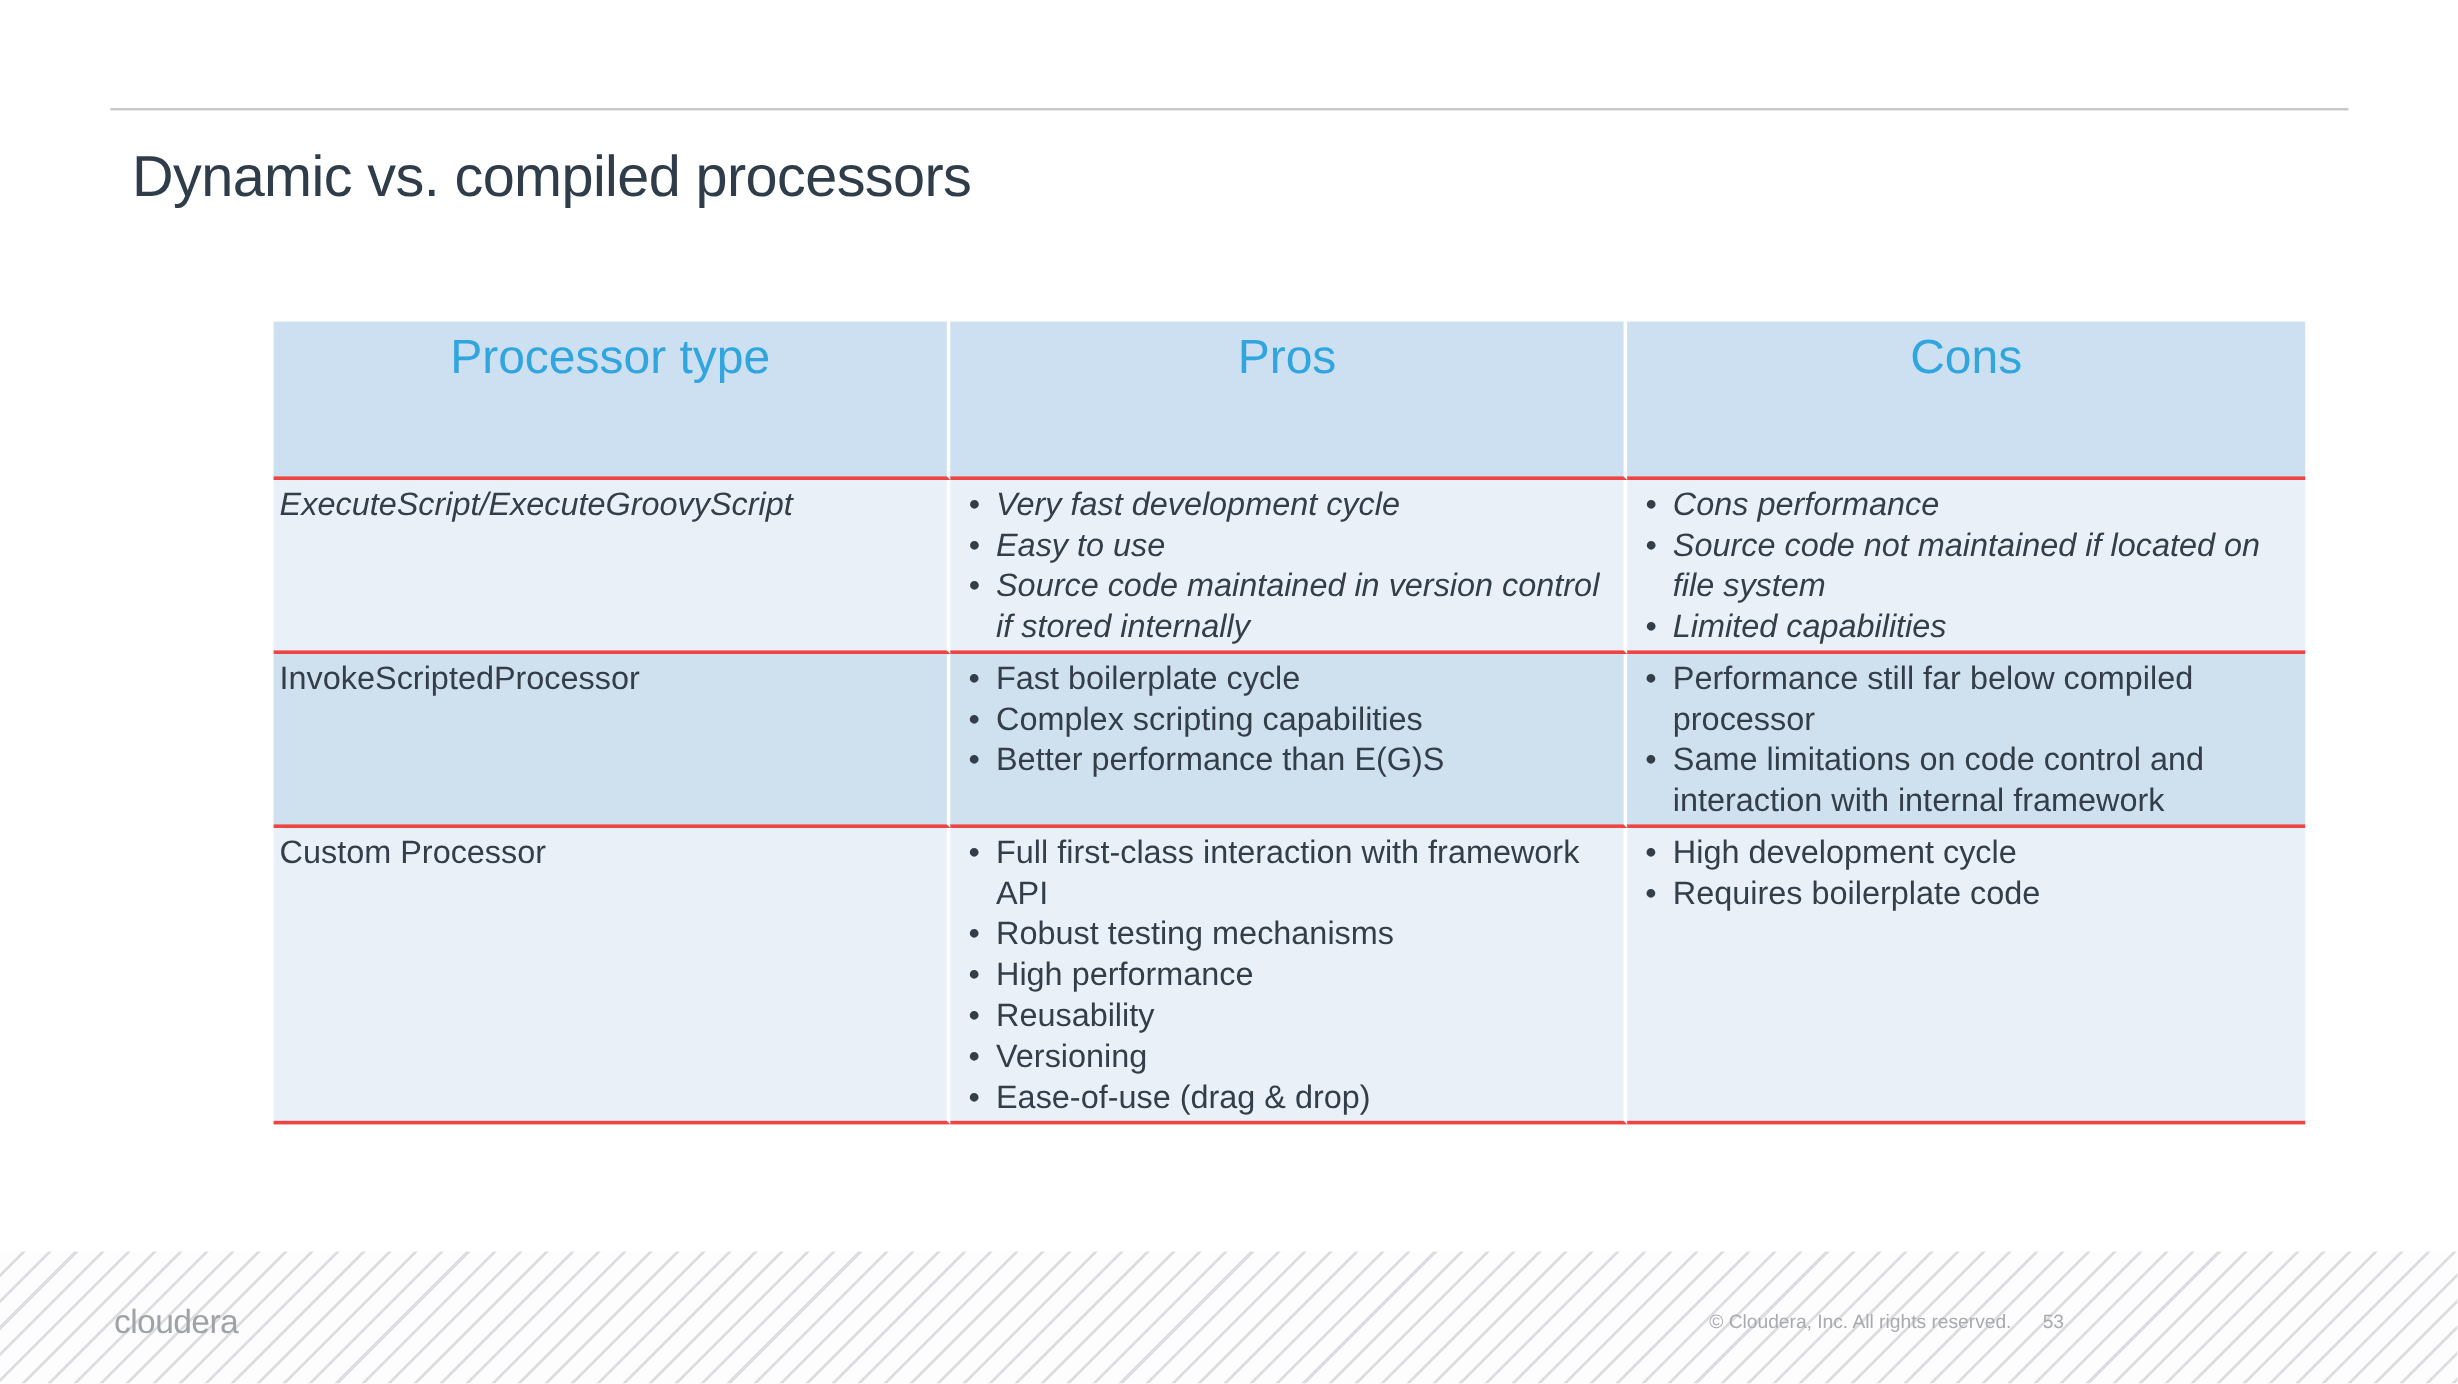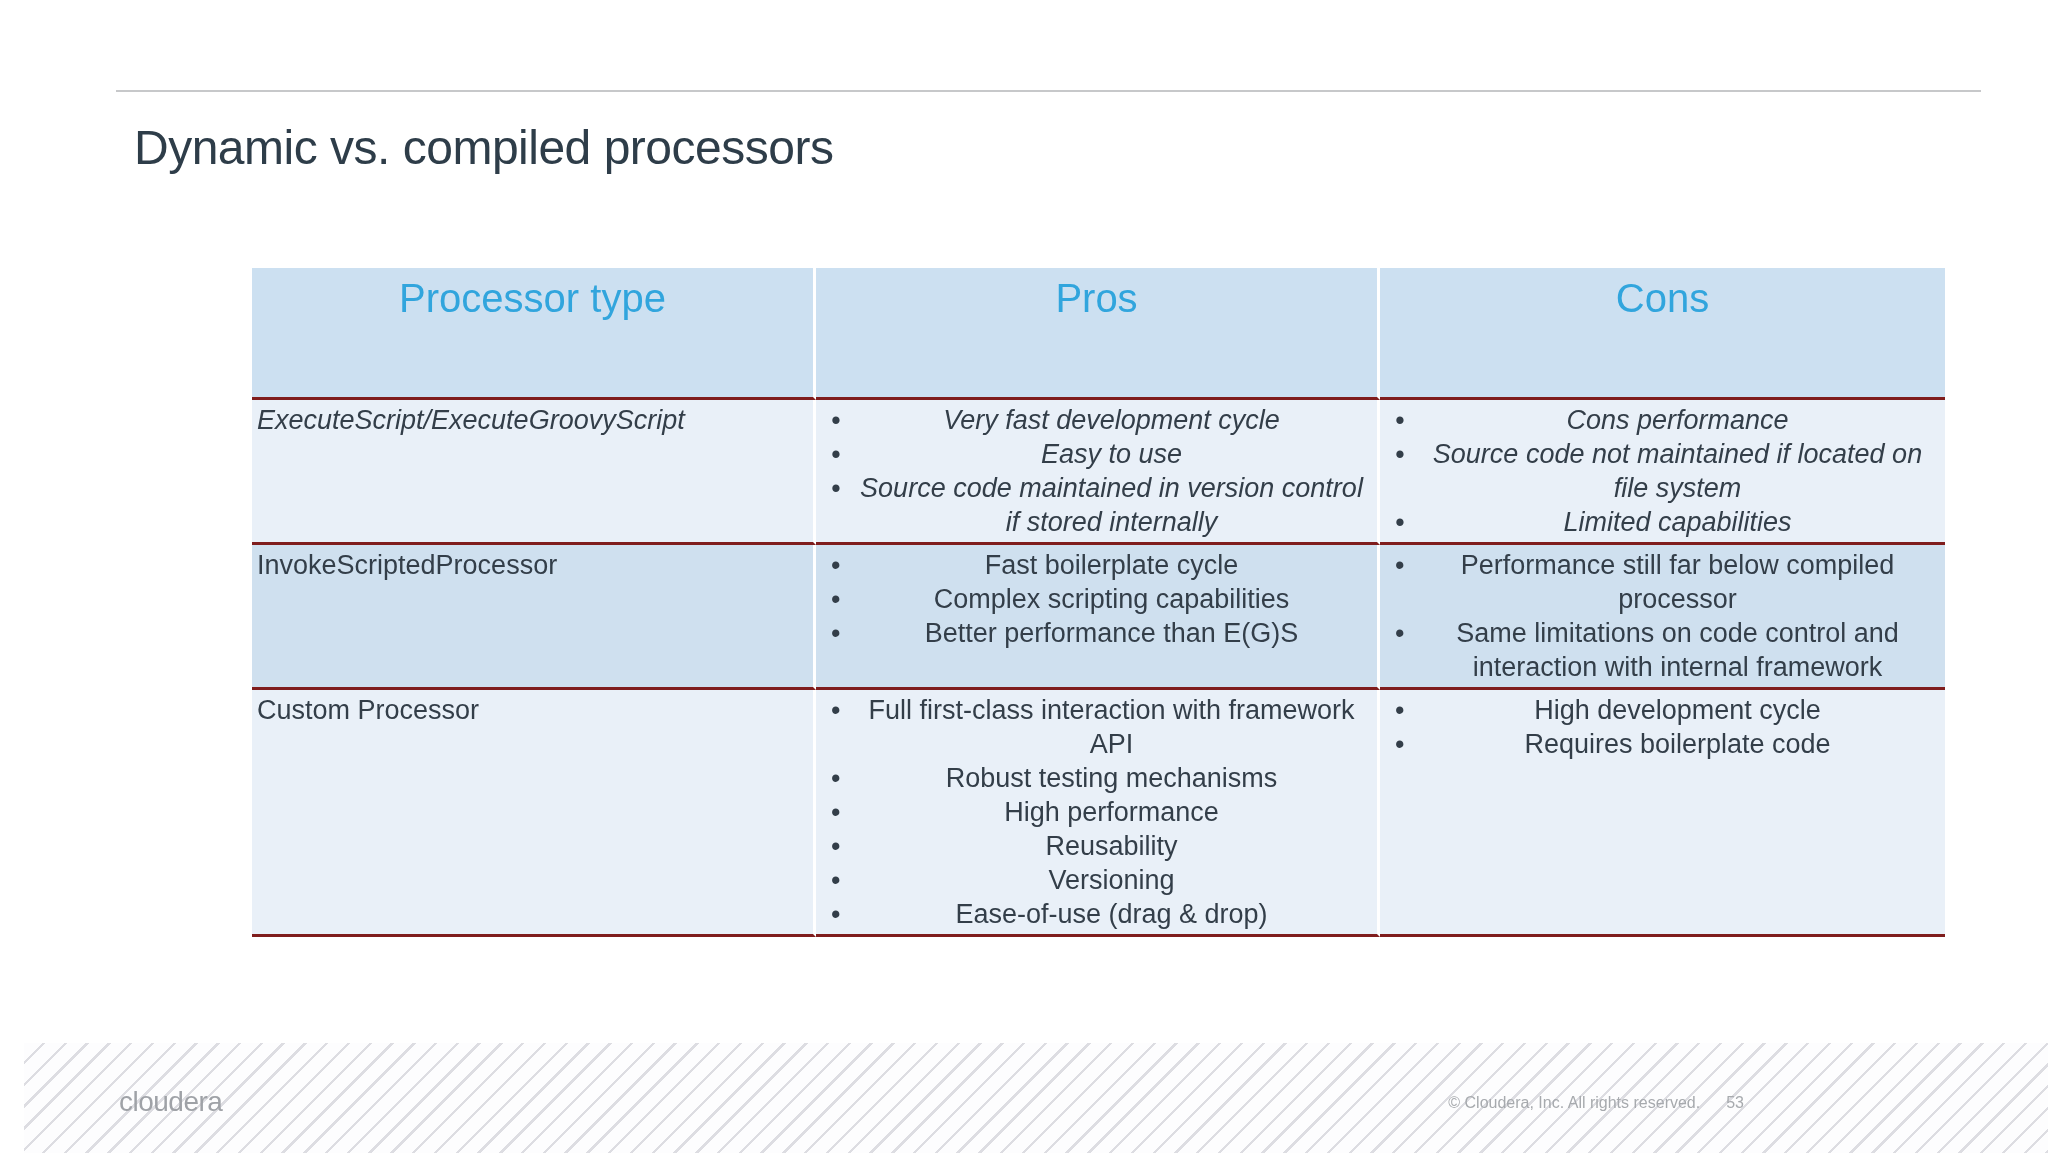--- a/index.html
+++ b/index.html
@@ -10,59 +10,59 @@
     --body-text:#333e49;
     --title-text:#2e3d49;
     --footer-text:#a7aaae;
     --rule-color:#c7c8ca;
     --stripe-line:#dddde2;
     --stripe-bg:#fdfdfe;
   }
   *{box-sizing:border-box;margin:0;padding:0;}
   html,body{width:2048px;height:1153px;background:#ffffff;overflow:hidden;}
   body{font-family:"Liberation Sans", sans-serif;}
-  .slide{position:relative;width:1811px;height:1153px;background:#ffffff;margin-left:24px;}
+  .slide{position:relative;width:1811px;height:1153px;background:#ffffff;}
 
   .top-rule{
     position:absolute;left:92px;top:90px;width:1865px;height:2px;
     background:var(--rule-color);
   }
   .slide-title{
     position:absolute;left:110px;top:120px;
     font-size:48px;line-height:56px;font-weight:400;
     color:var(--title-text);letter-spacing:-0.5px;
   }
 
   table.compare-table{
     position:absolute;left:228px;top:268px;width:1693px;
     border-collapse:separate;border-spacing:0;table-layout:fixed;
   }
   .compare-table th,.compare-table td{
-    border-right:3px solid #ffffff;border-bottom:3px solid #7f1d1d;
+    border-right:3px solid #ffffff;border-bottom:3px solid #ef4444;
     vertical-align:top;
   }
   .compare-table th:last-child,.compare-table td:last-child{border-right:none;}
   .compare-table thead tr{height:132px;}
   .compare-table tbody tr:nth-child(1){height:138px;font-style:italic;}
   .compare-table tbody tr:nth-child(2){height:137px;}
   .compare-table tbody tr:nth-child(3){height:243px;}
   .compare-table th{
     background:var(--header-bg);
     color:var(--header-text);
     font-size:40px;font-weight:400;line-height:48px;
     text-align:center;padding-top:6px;
   }
   .compare-table td{
     font-size:27px;line-height:34px;color:var(--body-text);
     padding:3px 8px 3px 5px;
   }
   tr.band-light td{background:var(--row-light-bg);}
   tr.band-dark td{background:var(--row-dark-bg);}
   .compare-table td ul{list-style:none;margin:0;padding:0;}
-  .compare-table td li{position:relative;padding-left:33px;text-align:center;}
+  .compare-table td li{position:relative;padding-left:33px;}
   .compare-table td li::before{
     content:"\2022";position:absolute;left:10px;top:0;
   }
 
   .footer-stripes{
     position:absolute;left:0;top:1043px;width:2048px;height:110px;
     background:repeating-linear-gradient(
       135deg,
       var(--stripe-bg) 0px,
       var(--stripe-bg) 13px,

